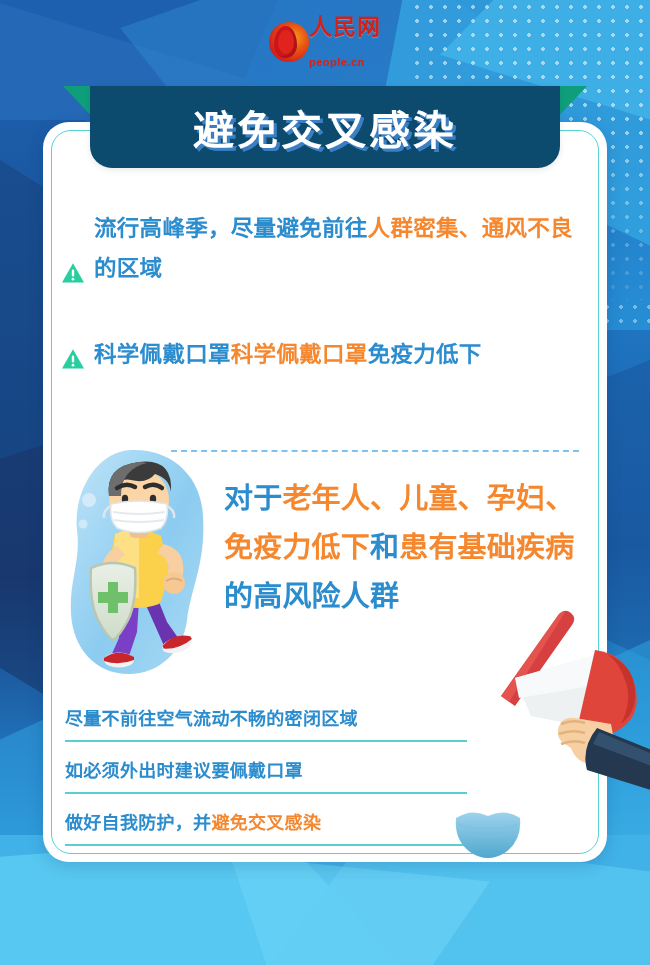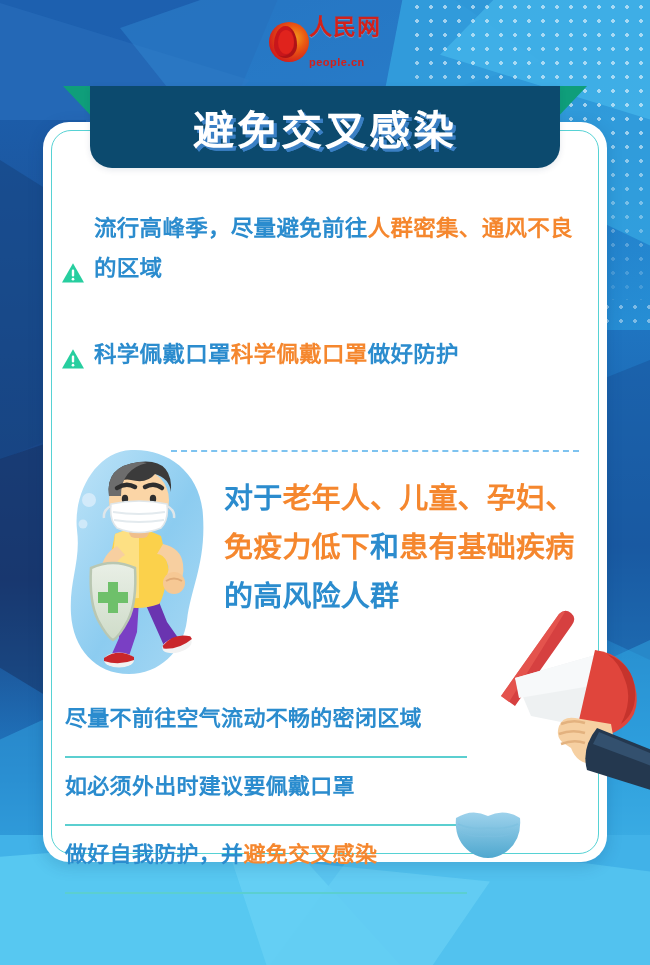--- a/index.html
+++ b/index.html
@@ -216,22 +216,22 @@
     position:absolute; left:181px; top:352px; width:355px;
     font-family:"DejaVu Sans","Liberation Sans",sans-serif;
     font-size:29px; line-height:49px; font-weight:bold;
     color:#2b8cce; letter-spacing:.2px;
   }
 
   
   .foot { position:absolute; left:22px; top:582px; width:430px; }
   .foot-line {
     font-family:"DejaVu Sans","Liberation Sans",sans-serif;
-    font-size:22px; font-weight:bold; color:#2b8cce;
-    line-height:29px; padding-bottom:23px; letter-spacing:.3px;
+    font-size:18px; font-weight:bold; color:#2b8cce;
+    line-height:29px; padding-bottom:7px; letter-spacing:.3px;
     border-bottom:2.2px solid #5bcfd0;
     margin-bottom:14px; width:402px;
   }
   .foot-line:last-child { margin-bottom:0; }
 
   
   .megaphone { position:absolute; right:-7px; top:592px; width:170px; height:200px; z-index:8; }
   
   .mask-illu { position:absolute; left:452px; top:808px; width:72px; height:50px; z-index:8; }
 </style>
@@ -294,21 +294,21 @@
     </div>
 
     <div class="bullet bullet-2">
       <span class="warn-icon">
         <svg width="24" height="22" viewBox="0 0 24 22" aria-hidden="true">
           <path d="M12 1.2 L23 20.4 L1 20.4 Z" fill="#27ce9f"></path>
           <rect x="10.8" y="7.6" width="2.4" height="7" rx="1.1" fill="#ffffff"></rect>
           <circle cx="12" cy="17.2" r="1.35" fill="#ffffff"></circle>
         </svg>
       </span>
-      <span class="btext"><span class="bl">科学佩戴口罩</span><span class="or">科学佩戴口罩</span><span class="bl">做好防护</span><br></span>
+      <span class="btext"><span class="bl">科学佩戴口罩</span><span class="or">科学佩戴口罩</span><span class="bl">免疫力低下</span><br></span>
     </div>
 
     <div class="divider"></div>
 
     <div class="illus">
       <svg width="160" height="240" viewBox="0 0 160 240" aria-hidden="true">
         <defs>
           <linearGradient id="blobg" x1="0" y1="0" x2="1" y2="1">
             <stop offset="0%" stop-color="#bfe4f8"></stop>
             <stop offset="55%" stop-color="#8cccf0"></stop>

